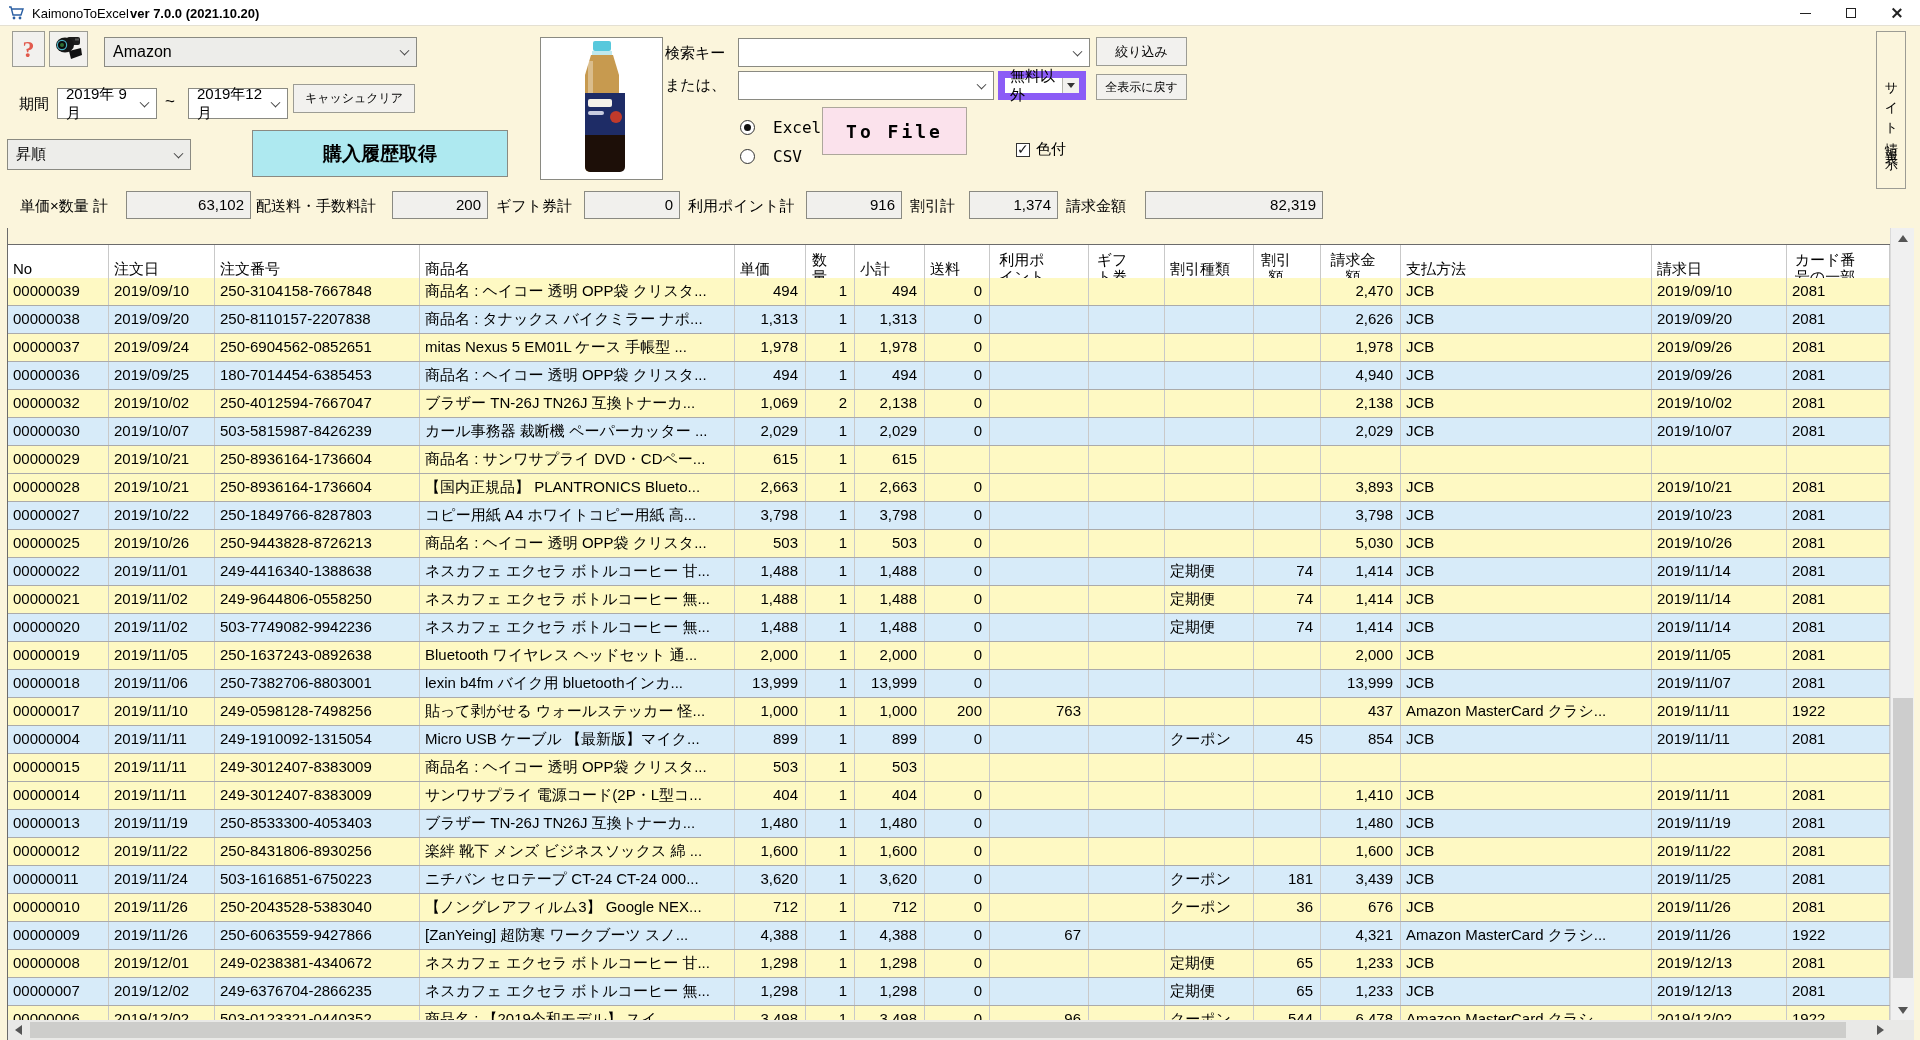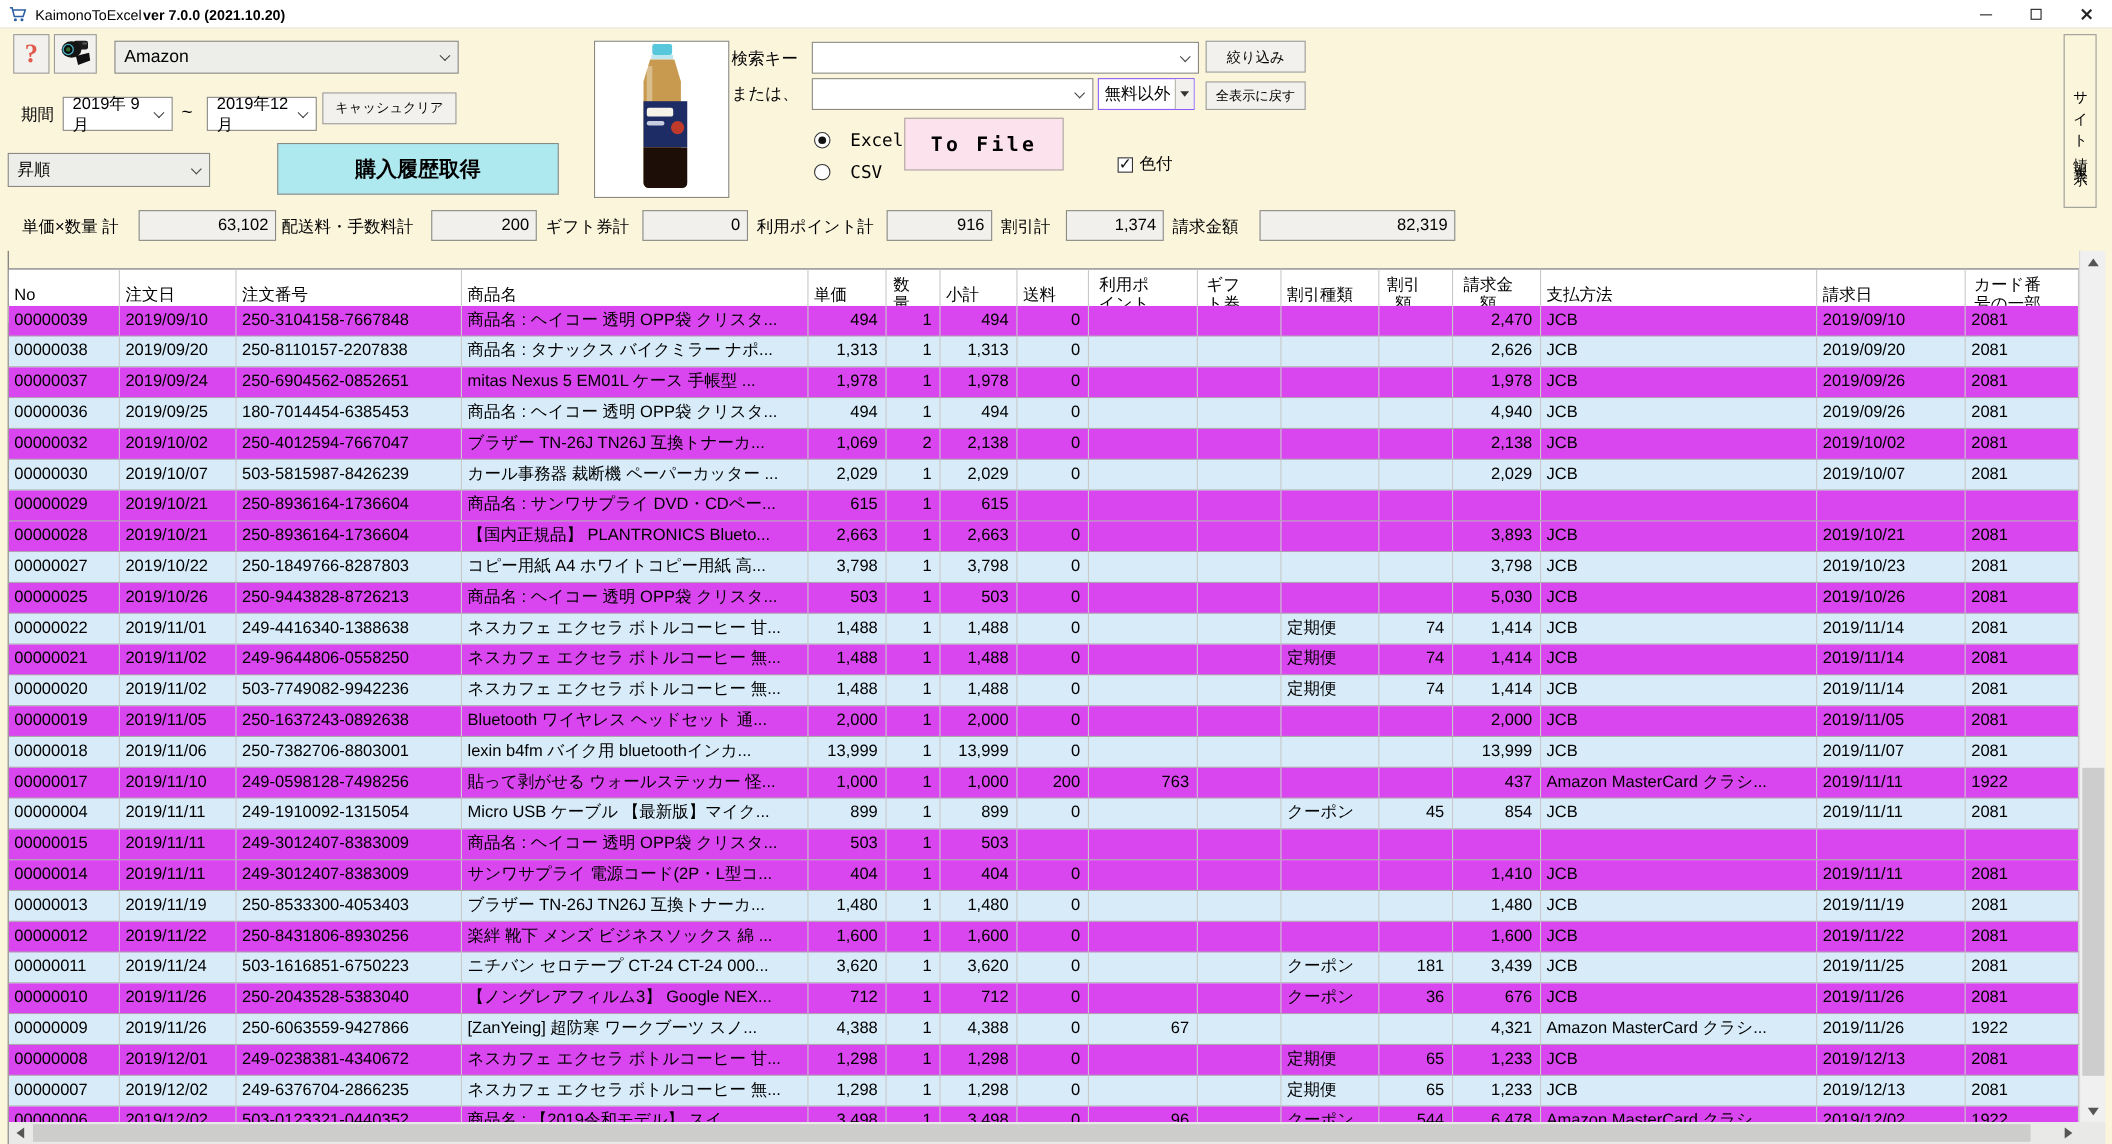--- a/index.html
+++ b/index.html
@@ -46,21 +46,21 @@
   .to-combo{left:188px;top:88px;width:100px;height:31px;font-size:15px;}
   .cache-btn{left:293px;top:84px;width:122px;height:29px;font-size:12px;}
   .sort-combo{left:7px;top:139px;width:184px;height:31px;font-size:15px;}
   .fetch-btn{left:252px;top:130px;width:256px;height:47px;background:var(--fetch-button);border:1px solid #8A8A82;font-size:19px;font-weight:bold;}
   .image-frame{position:absolute;left:540px;top:37px;width:123px;height:143px;background:#fff;border:1px solid #8A8A82;display:flex;align-items:center;justify-content:center;}
   .kw-label{left:665px;top:44px;}
   .kw-combo{left:738px;top:38px;width:352px;height:29px;}
   .filter-btn{left:1096px;top:37px;width:91px;height:29px;}
   .or-label{left:665px;top:76px;}
   .or-combo{left:738px;top:71px;width:256px;height:29px;}
-  .paid-filter{position:absolute;left:998px;top:71px;width:88px;height:29px;background:#fff;border:1px solid #8b5cf6;display:flex;align-items:center;}
+  .paid-filter{position:absolute;left:998px;top:71px;width:88px;height:29px;background:#fff;border:7px solid #8b5cf6;display:flex;align-items:center;}
   .paid-filter .txt{flex:1;font-size:15px;padding-left:5px;}
   .paid-filter .dd{width:17px;height:100%;background:#F2F1EE;border-left:1px solid #B5B5AD;display:flex;align-items:center;justify-content:center;}
   .tri-down-s{width:0;height:0;border-left:4px solid transparent;border-right:4px solid transparent;border-top:5px solid #333;}
   .showall-btn{left:1096px;top:74px;width:91px;height:26px;font-size:12px;}
 
   .radio-row{position:absolute;display:flex;align-items:center;gap:18px;}
   .radio-excel{left:740px;top:118px;}
   .radio-csv{left:740px;top:147px;}
   .radio{width:15px;height:15px;border:1px solid #333;border-radius:50%;background:#fff;position:relative;}
   .radio.sel::after{content:"";position:absolute;left:3px;top:3px;width:7px;height:7px;border-radius:50%;background:#111;}
@@ -93,21 +93,21 @@
   .thead{position:absolute;left:8px;top:244px;width:1882px;height:50px;background:#fff;border-top:1px solid #6B6B6B;border-bottom:1px solid #4A4A4A;text-align:center;}
   .hc{display:flex;align-items:center;padding:2px 5px;border-right:1px solid #C9C9C9;overflow:hidden;font-size:15px;line-height:1.12;}
   .hw{word-break:break-all;display:inline-block;}
   .hw-qty{max-width:17px;}
   .hw-points{max-width:54px;}
   .hw-gift{max-width:36px;}
   .hw-dis{max-width:34px;}
   .hw-bill{max-width:54px;}
   .hw-card{max-width:66px;}
   .tbody{position:absolute;left:8px;top:278px;width:1882px;height:742px;overflow:hidden;background:#fff;}
-  .trow{height:28px;border-bottom:1px solid #ABABAB;background:#d946ef;}
+  .trow{height:28px;border-bottom:1px solid #ABABAB;background:#fef9c3;}
   .trow.hl{background:var(--row-highlight);}
   .tcell{border-right:1px solid #C9C9C9;overflow:hidden;white-space:nowrap;font-size:15px;line-height:26px;padding:0 5px;}
   .tcell.num{text-align:right;padding-right:7px;}
 
   
   .vscroll{position:absolute;left:1890px;top:228px;width:24px;height:792px;background:#F0F0F0;border-left:1px solid #DADADA;}
   .vscroll .arrow{position:absolute;left:0;width:24px;height:20px;display:flex;align-items:center;justify-content:center;}
   .vscroll .up{top:0}.vscroll .down{bottom:0}
   .tri-up{width:0;height:0;border-left:5px solid transparent;border-right:5px solid transparent;border-bottom:7px solid #555;}
   .tri-down{width:0;height:0;border-left:5px solid transparent;border-right:5px solid transparent;border-top:7px solid #555;}

